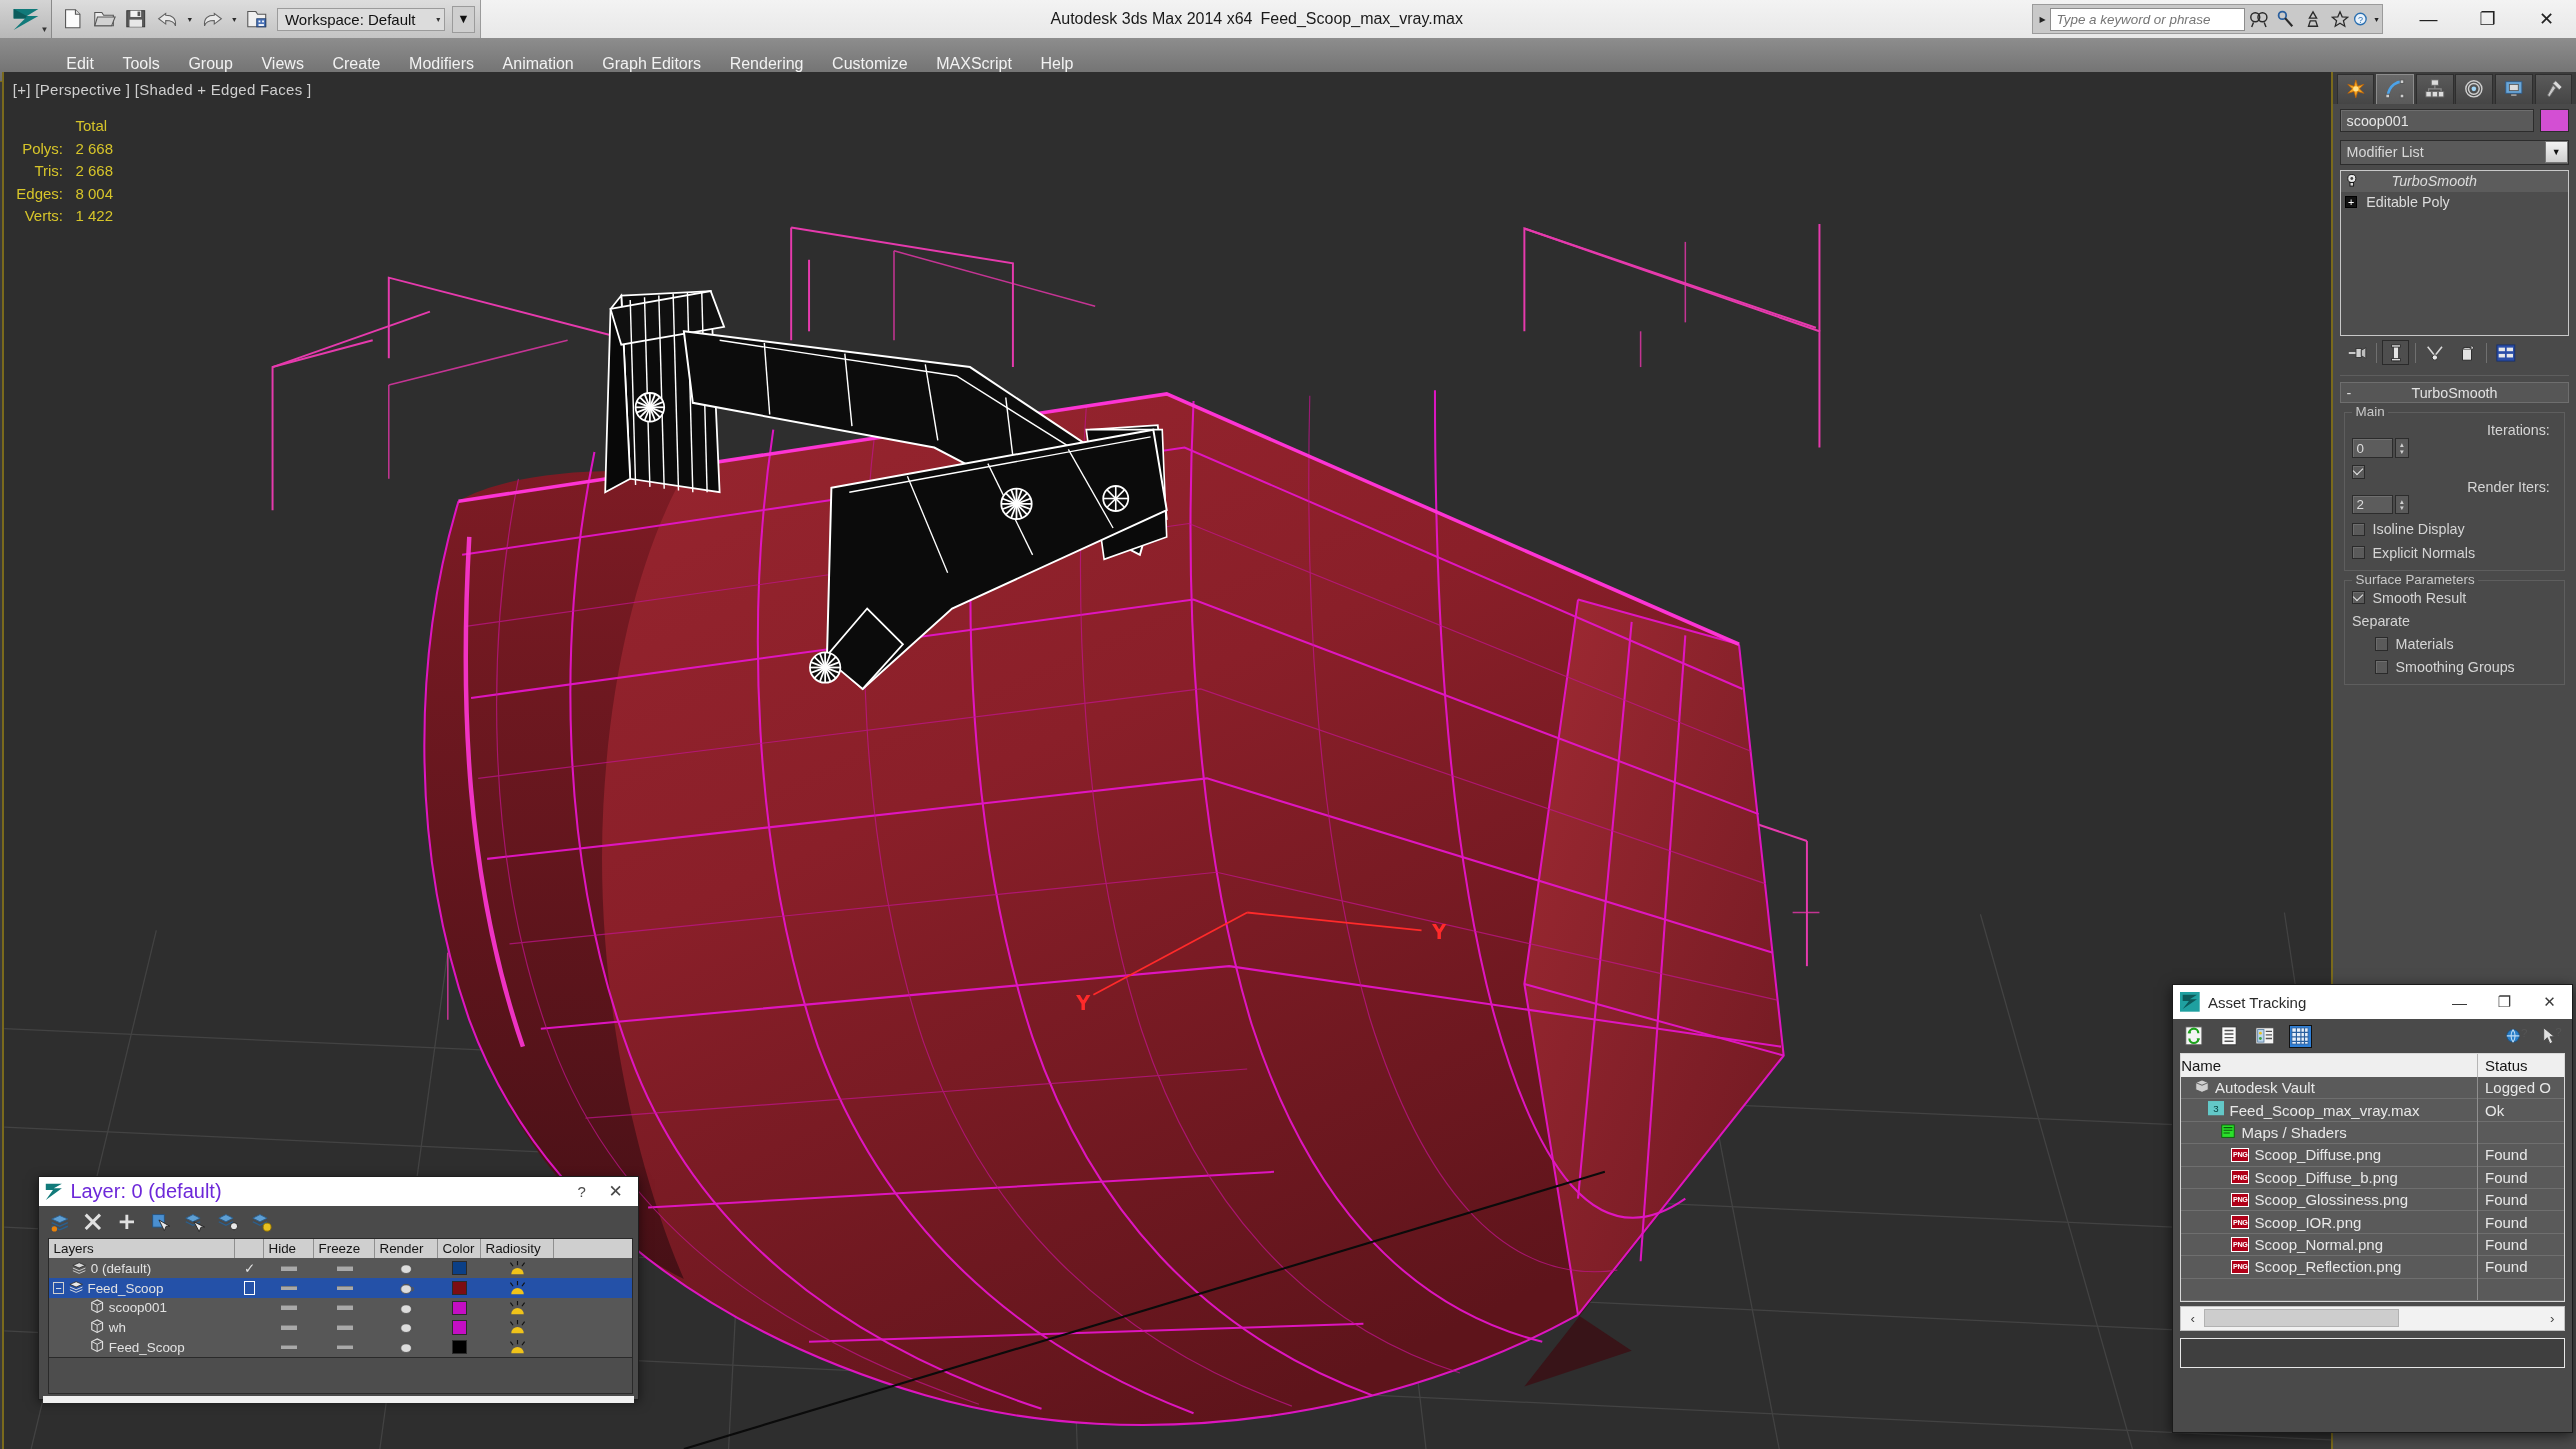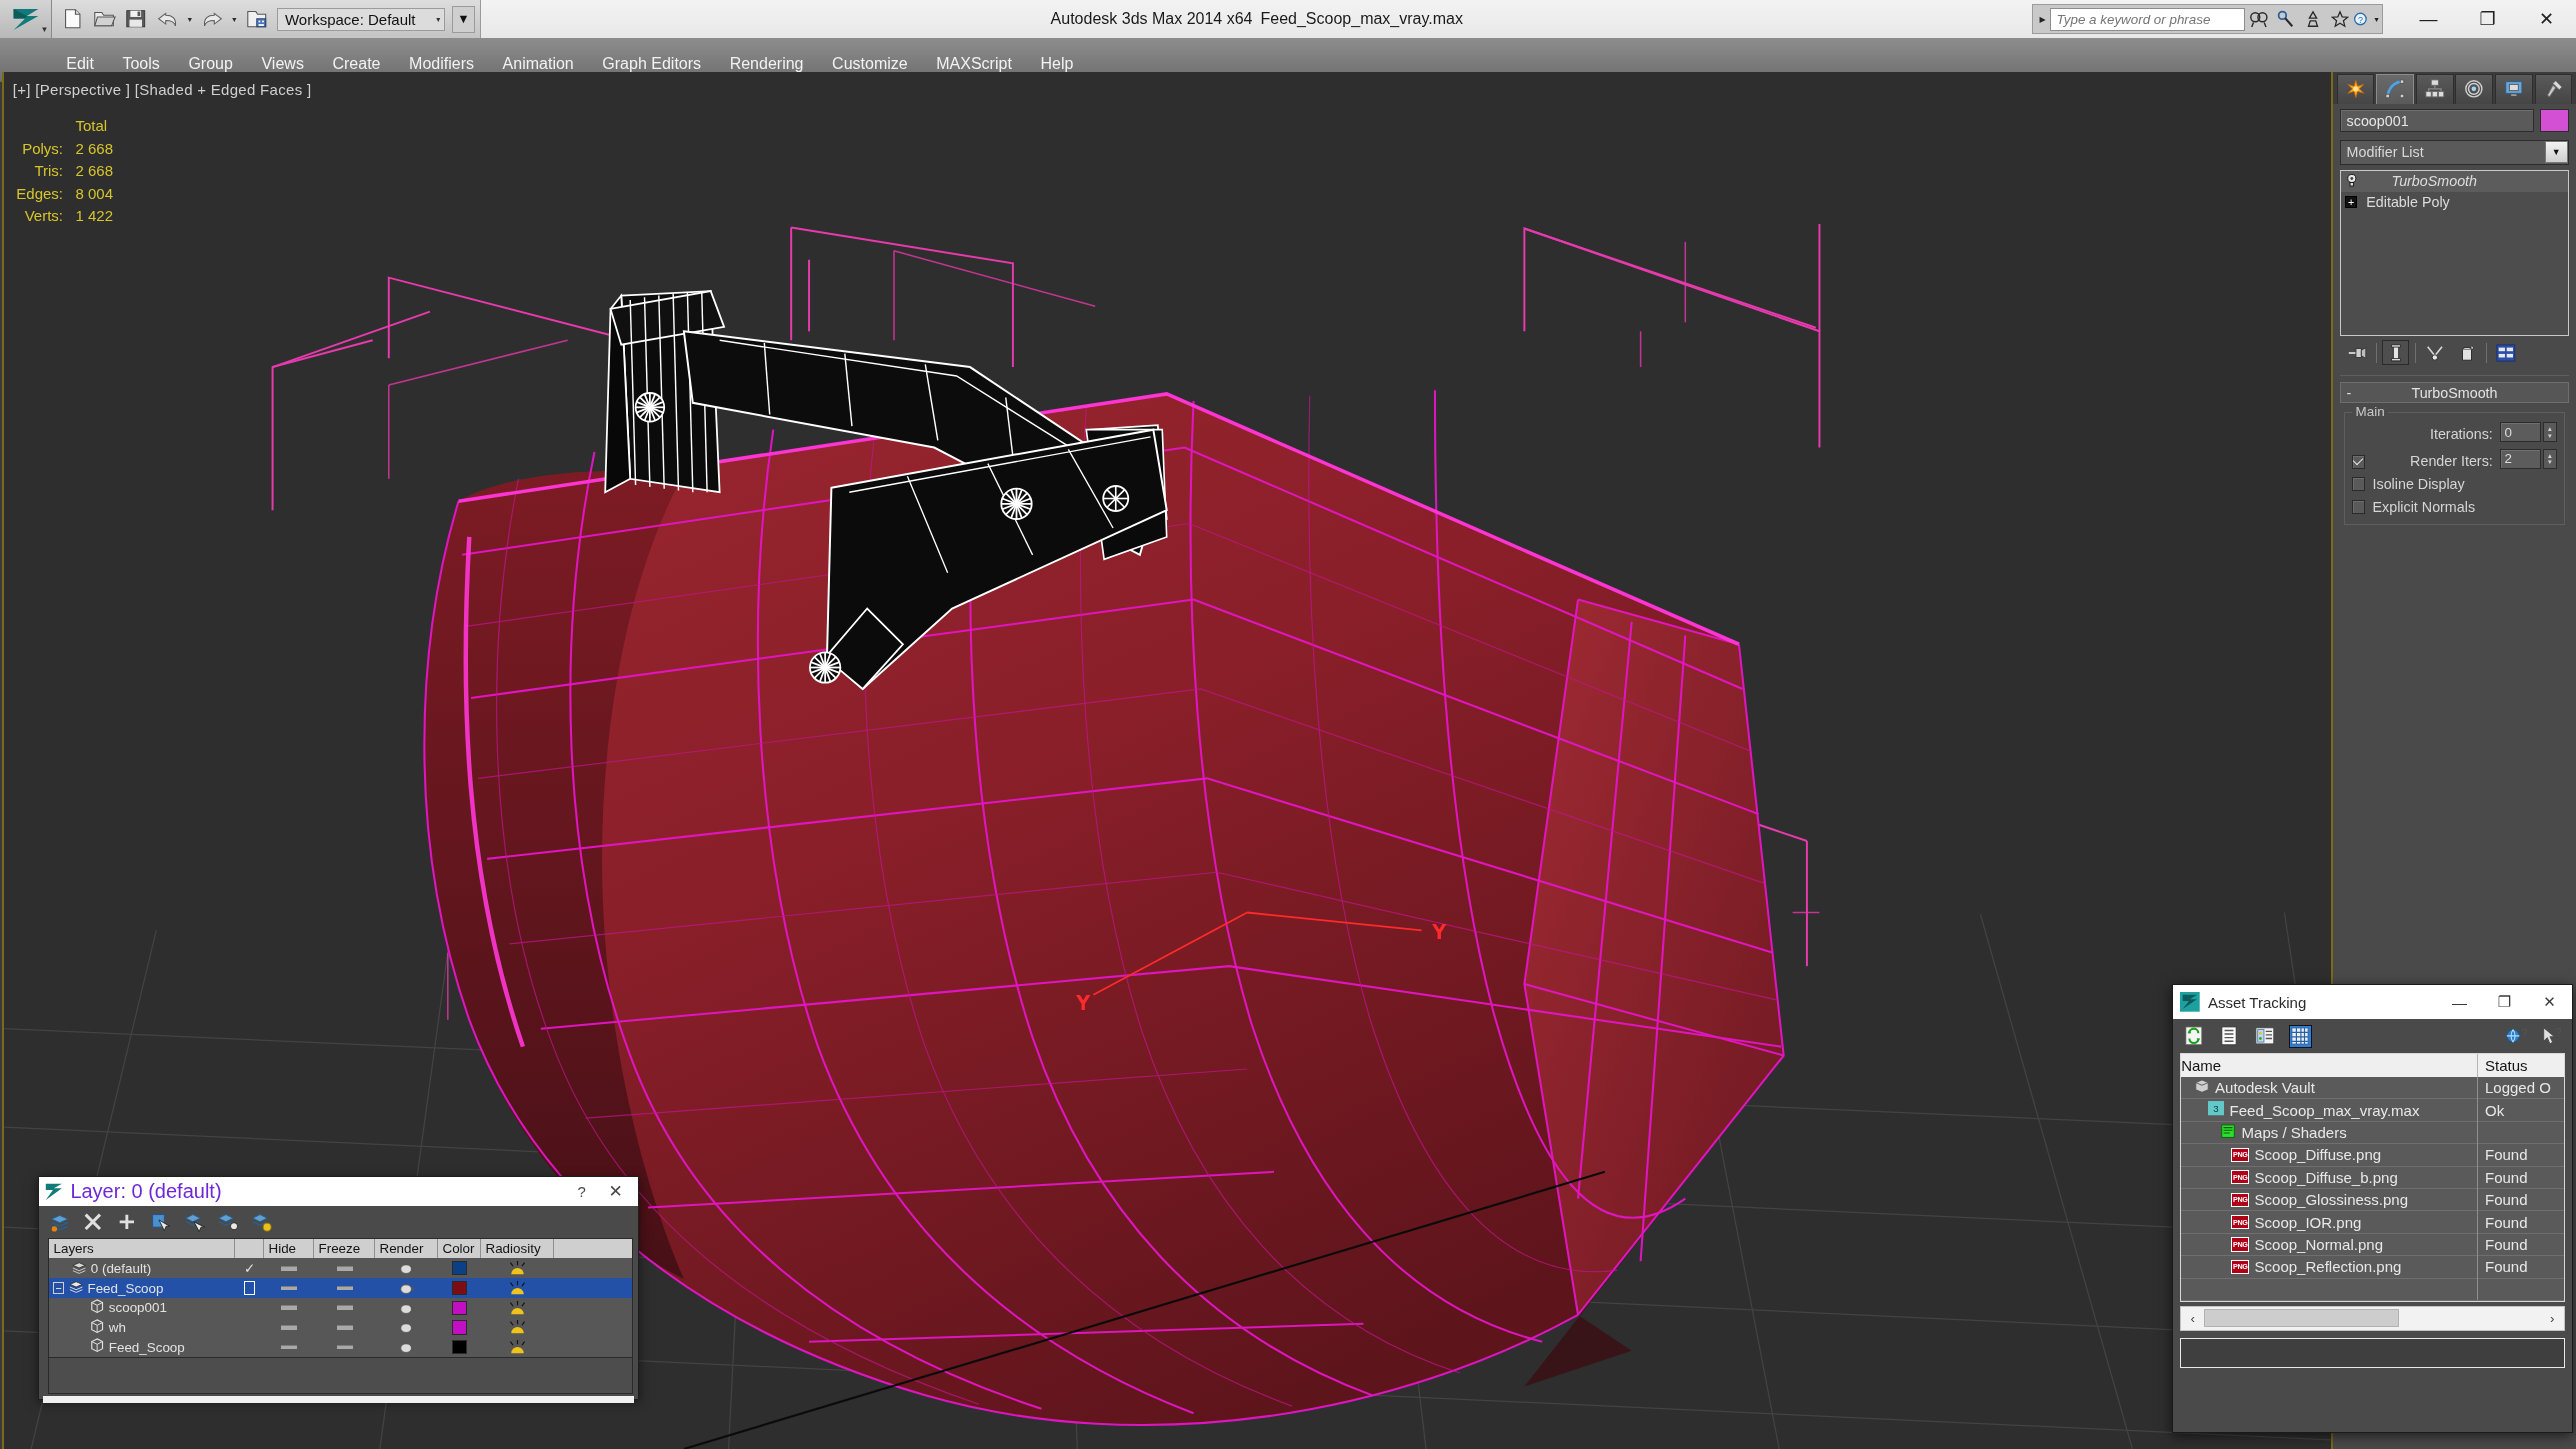--- a/index.html
+++ b/index.html
@@ -84,21 +84,21 @@
   .sdiv{width:0.9px;height:19.7px;background:#707070;}
 
   
   #rollout{margin-top:5.4px;border-top:0.9px solid #5e5e5e;padding-top:5.4px;}
   #roll-header{height:21.5px;background:#565656;border:0.9px solid #6e6e6e;display:flex;
     align-items:center;justify-content:center;color:#e2e2e2;font-size:14.3px;position:relative;cursor:pointer;}
   #roll-header .minus{position:absolute;left:5.4px;color:#dcdcdc;}
   .group{border:0.9px solid #5e5e5e;margin:9px 3.6px 0 3.6px;padding:9px 7.2px 7.2px 7.2px;position:relative;}
   .group > .gtitle{position:absolute;top:-9px;left:7.2px;background:#4a4a4a;padding:0 3.6px;
     font-size:13.4px;color:#c9c9c9;}
-  .frow{display:flex;align-items:flex-end;margin-bottom:7.2px;font-size:14.3px;color:#d5d5d5;}
+  .frow{display:flex;align-items:flex-start;margin-bottom:7.2px;font-size:14.3px;color:#d5d5d5;flex-direction:column;}
   .frow .flabel{margin-left:auto;padding-right:7.2px;}
   .spin{display:flex;align-items:center;}
   .spinbox{width:41px;height:19.7px;background:#5c5c5c;border:0.9px solid #2c2c2c;
     box-shadow:inset 0.9px 0.9px 0 #707070;color:#dcdcdc;font-size:13.4px;padding:0 3.6px;display:flex;align-items:center;}
   .spinarrows{width:14.3px;height:19.7px;background:#5a5a5a;border:0.9px solid #2c2c2c;margin-left:1.8px;
     display:flex;flex-direction:column;align-items:center;justify-content:center;gap:0.9px;cursor:pointer;}
   .spinarrows i{font-size:6.3px;color:#d0d0d0;font-style:normal;line-height:5.4px;}
   .cbx{width:13.4px;height:13.4px;background:#5a5a5a;border:0.9px solid #2a2a2a;
     box-shadow:inset 0.9px 0.9px 0 #6e6e6e;margin-right:7.2px;display:flex;align-items:center;
     justify-content:center;cursor:pointer;flex:0 0 auto;}
@@ -697,20 +697,38 @@
         <div class="crow">
           <span class="cbx"></span>
           <span>Isoline Display</span>
         </div>
         <div class="crow" style="margin-bottom:1.8px;">
           <span class="cbx"></span>
           <span>Explicit Normals</span>
         </div>
       </div>
 
+      <div class="group">
+        <span class="gtitle">Surface Parameters</span>
+        <div class="crow">
+          <span class="cbx on"></span>
+          <span>Smooth Result</span>
+        </div>
+        <div class="crow">
+          <span>Separate</span>
+        </div>
+        <div class="crow indent">
+          <span class="cbx"></span>
+          <span>Materials</span>
+        </div>
+        <div class="crow indent" style="margin-bottom:1.8px;">
+          <span class="cbx"></span>
+          <span>Smoothing Groups</span>
+        </div>
+      </div>
 
     </div>
   </div>
 </div>
 
 <div id="layerdlg">
   <div id="ld-title">
     <span class="ic">
       <svg width="19.7" height="19.7" viewBox="0 0 22 22">
           <polygon points="2,2 20,2 11,7 20,7 2,20 10,9 2,9" fill="#117a7a"></polygon>

